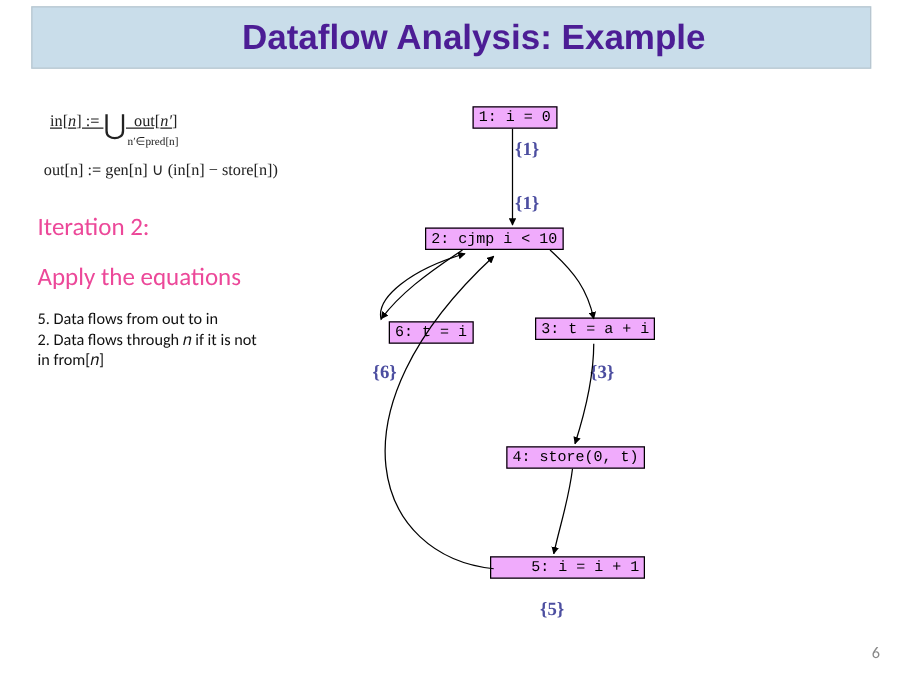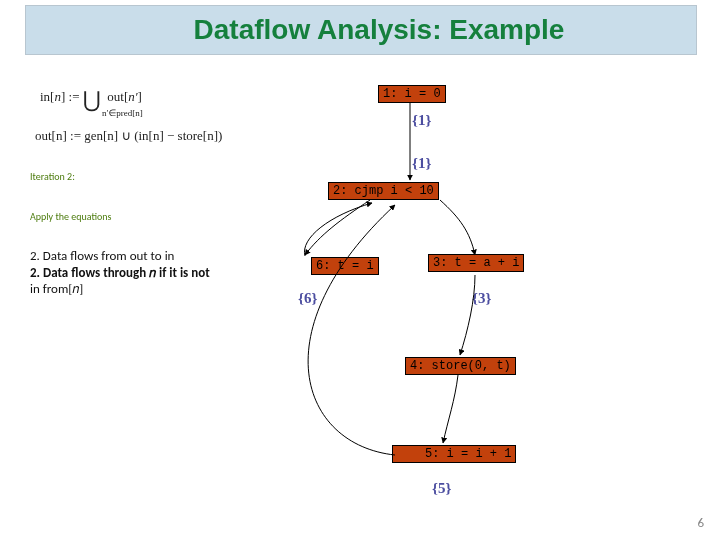--- a/index.html
+++ b/index.html
@@ -20,46 +20,46 @@
     height: 48px;
     background: #c9ddea;
     border: 1px solid #b8c6d0;
     display: flex;
     align-items: center;
     justify-content: center;
   }
   .title-text {
     font-size: 28px;
     font-weight: bold;
-    color: #15803d;
+    color: #4c1d95;
     font-family: "Arial", sans-serif;
     margin-left: 36px;
   }
   .eq {
     position: absolute;
     font-family: "Times New Roman", serif;
     font-size: 13px;
     color: #222;
     white-space: nowrap;
   }
   .sidetext {
     position: absolute;
-    font-size: 10px;
-    color: #4d7c0f;
+    font-size: 20px;
+    color: #ec4899;
   }
   .bullet {
     position: absolute;
     font-size: 13px;
     color: #111;
     line-height: 1.25;
   }
   .node {
     position: absolute;
     border: 1px solid #000;
-    background: #c2410c;
+    background: #f0abfc;
     font-family: "Courier New", monospace;
     font-size: 12px;
     padding: 1px 4px;
     white-space: nowrap;
   }
   .setlabel {
     position: absolute;
     font-family: "Cambria Math", "Times New Roman", serif;
     font-size: 15px;
     font-weight: bold;
@@ -87,34 +87,34 @@
     top:2px;
   }
 </style>
 </head>
 <body>
 
 <div class="title-bar">
   <span class="title-text">Dataflow Analysis: Example</span>
 </div>
 
-<div class="eq" style="left:40px; top:85px;">
+<div class="eq" style="left:40px; top:85px;text-decoration:underline;">
   in[<i>n</i>] := <span class="big-union">⋃</span>&nbsp; out[<i>n′</i>]
 </div>
 <div class="eq" style="left:102px; top:108px; font-size:9px;">n′∈pred[n]</div>
 <div class="eq" style="left:35px; top:128px;">out[n] := gen[n] ∪ (in[n] − store[n])</div>
 
 <div class="sidetext" style="left:30px; top:170px;">Iteration 2:</div>
 <div class="sidetext" style="left:30px; top:210px;text-align:right;">Apply the equations</div>
-<div class="bullet" style="left:30px; top:248px;">2. Data flows from out to in</div>
-<div class="bullet" style="left:30px; top:265px;font-weight:bold;">2. Data flows through 𝑛 if it is not</div>
+<div class="bullet" style="left:30px; top:248px;">5. Data flows from out to in</div>
+<div class="bullet" style="left:30px; top:265px;">2. Data flows through 𝑛 if it is not</div>
 <div class="bullet" style="left:30px; top:281px;">in from[𝑛]</div>
 
 <div class="node" style="left:378px; top:85px;">1: i = 0</div>
-<div class="node" style="left:328px; top:182px;">2: cjmp i &lt; 10</div>
+<div class="node" style="left:340px; top:182px;">2: cjmp i &lt; 10</div>
 <div class="node" style="left:267px; top:257px;margin-left:44px;">6: t = i</div>
 <div class="node" style="left:428px; top:254px;">3: t = a + i</div>
 <div class="node" style="left:405px; top:357px;font-family:Liberation Mono, monospace;">4: store(0, t)</div>
 <div class="node" style="left:392px; top:445px;padding-left:32px;">5: i = i + 1</div>
 
 <div class="setlabel" style="left:412px; top:112px;">{1}</div>
 <div class="setlabel" style="left:412px; top:155px;">{1}</div>
 <div class="setlabel" style="left:298px; top:290px;">{6}</div>
 <div class="setlabel" style="left:472px; top:290px;">{3}</div>
 <div class="setlabel" style="left:432px; top:480px;">{5}</div>

